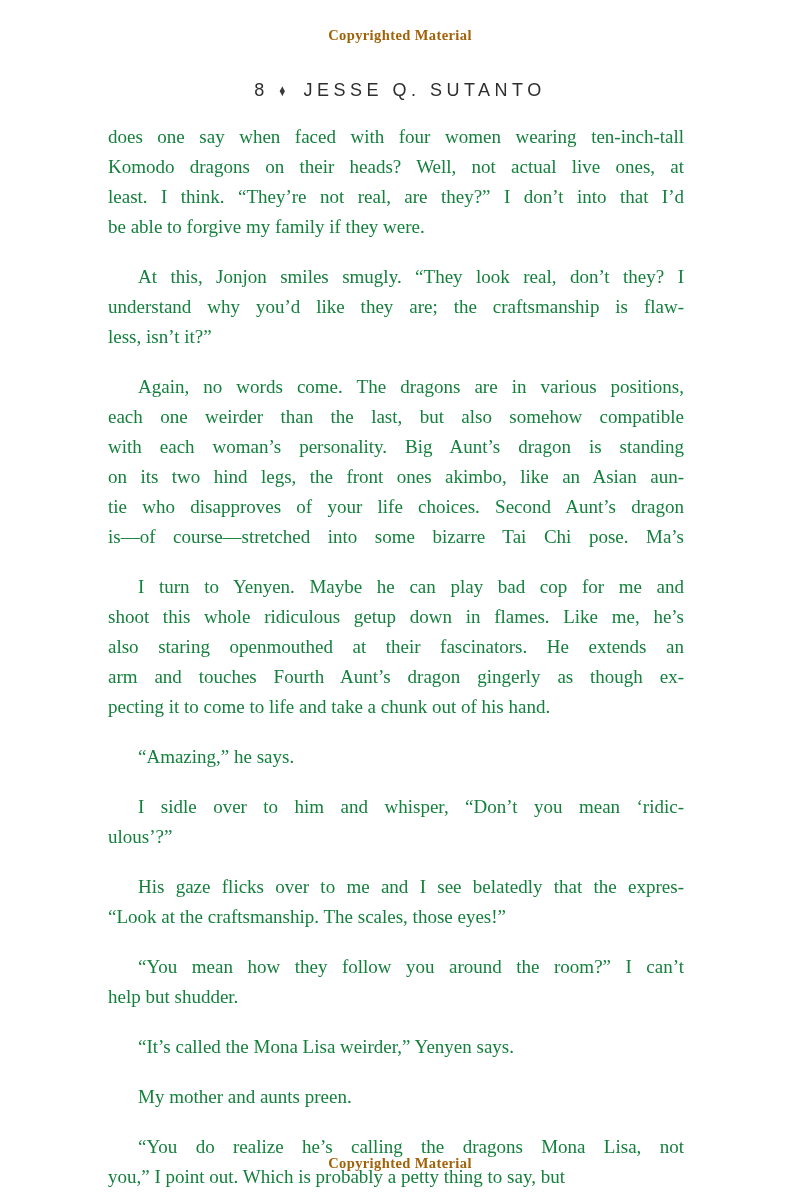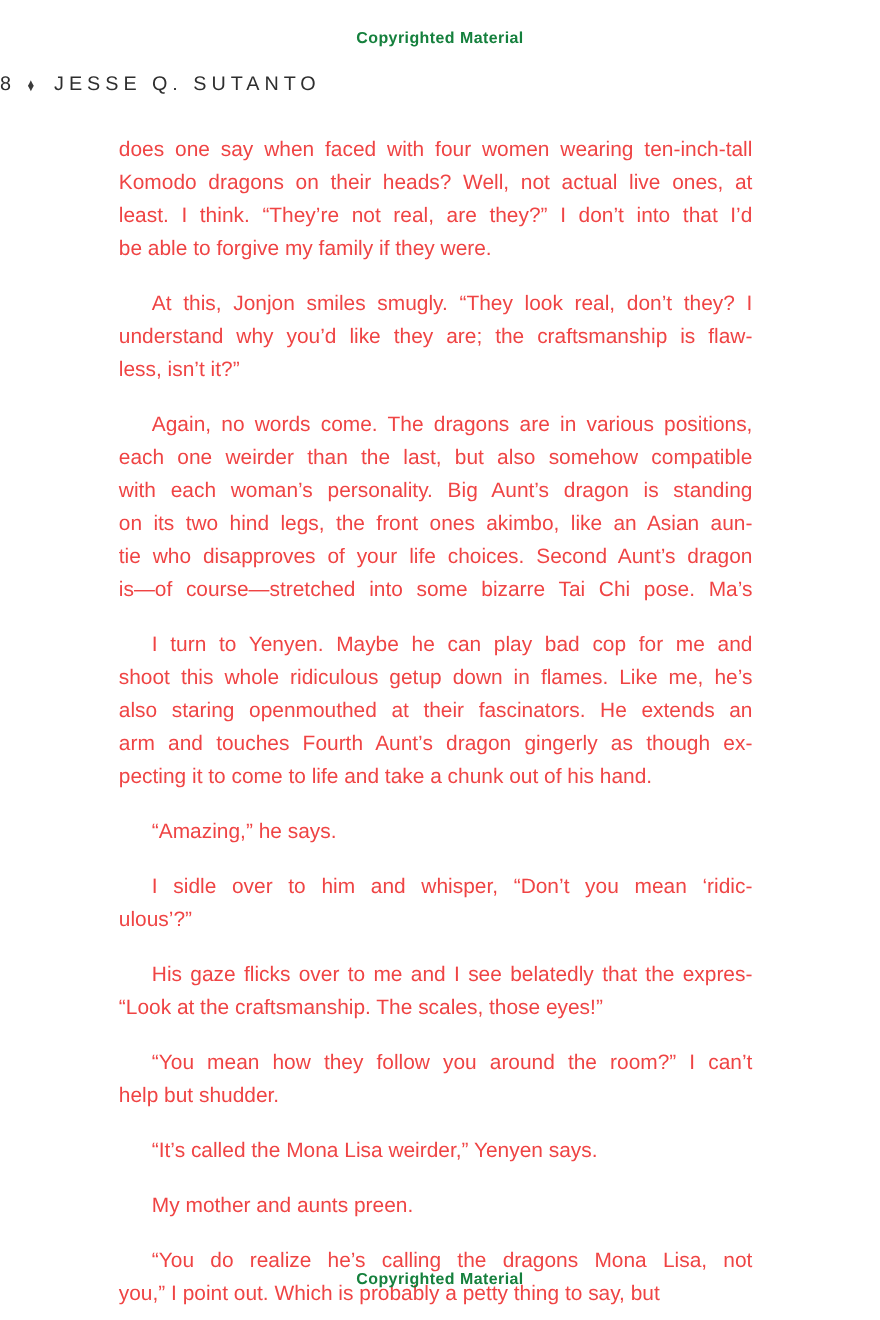--- a/index.html
+++ b/index.html
@@ -13,58 +13,58 @@
     height: 1200px;
     background: #ffffff;
     overflow: hidden;
     font-family: "Liberation Serif", serif;
   }
   .notice {
     position: absolute;
     left: 0;
     width: 100%;
     text-align: center;
-    font-family: Liberation Sans, sans-serif;
+    font-family: Liberation Serif, serif;
     font-size: 14.5px;
     font-weight: bold;
     letter-spacing: 0.4px;
-    color: #15803d;
+    color: #a16207;
   }
   .notice-top { top: 27px; }
   .notice-bottom { top: 1155px; }
   .running-header {
     position: absolute;
-    top: 66px;
+    top: 80px;
     left: 0;
     width: 100%;
-    text-align: left;
+    text-align: center;
     font-family: "Liberation Sans", sans-serif;
     font-size: 18px;
     font-weight: 400;
     letter-spacing: 4.5px;
     color: #2e2e2e;
     white-space: nowrap;
   }
   .running-header .diamond {
     display: inline-block;
     font-size: 12px;
     transform: scaleY(1.35);
     vertical-align: 1.5px;
     margin: 0 4px 0 1px;
     color: #3a3a3a;
   }
   .body-text {
     position: absolute;
     left: 108px;
     top: 122px;
     width: 576px;
-    font-family: Liberation Sans, sans-serif;
+    font-family: Liberation Serif, serif;
     font-size: 19px;
     line-height: 30px;
-    color: #ef4444;
+    color: #15803d;
   }
   .paragraph { margin: 0; }
   .line {
     height: 30px;
     text-align: justify;
     text-align-last: justify;
     text-justify: inter-word;
   }
   .line.para-end {
     text-align-last: left;

